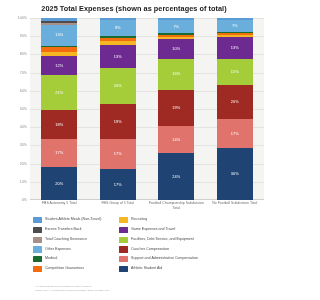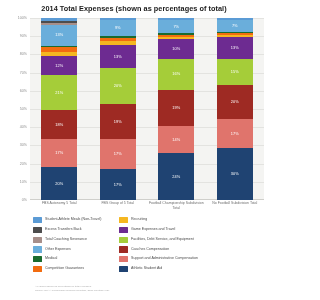--- a/index.html
+++ b/index.html
@@ -119,21 +119,21 @@
   }
   .footnote{
     font-size:2.5px;color:#a9a9a9;line-height:1.5;white-space:nowrap;
   }
 </style>
 </head>
 <body>
 
 <div id="root">
 
-  <div class="chart-title">2014 Total Expenses (shown as percentages of total)</div>
+  <div class="chart-title">2025 Total Expenses (shown as percentages of total)</div>
 
   <div class="ytick-wrap">
       <div class="ytick-item" style="top: 182px;">0%</div>
       <div class="ytick-item" style="top: 163.8px;">10%</div>
       <div class="ytick-item" style="top: 145.6px;">20%</div>
       <div class="ytick-item" style="top: 127.4px;">30%</div>
       <div class="ytick-item" style="top: 109.2px;">40%</div>
       <div class="ytick-item" style="top: 91px;">50%</div>
       <div class="ytick-item" style="top: 72.8px;">60%</div>
       <div class="ytick-item" style="top: 54.6px;">70%</div>

